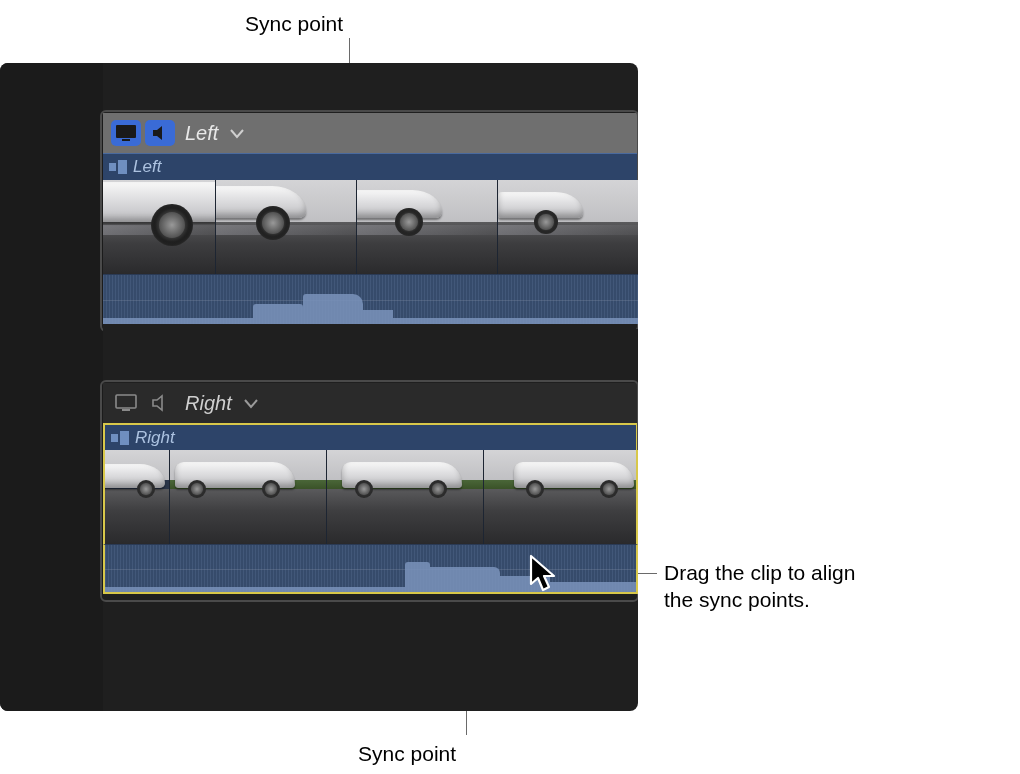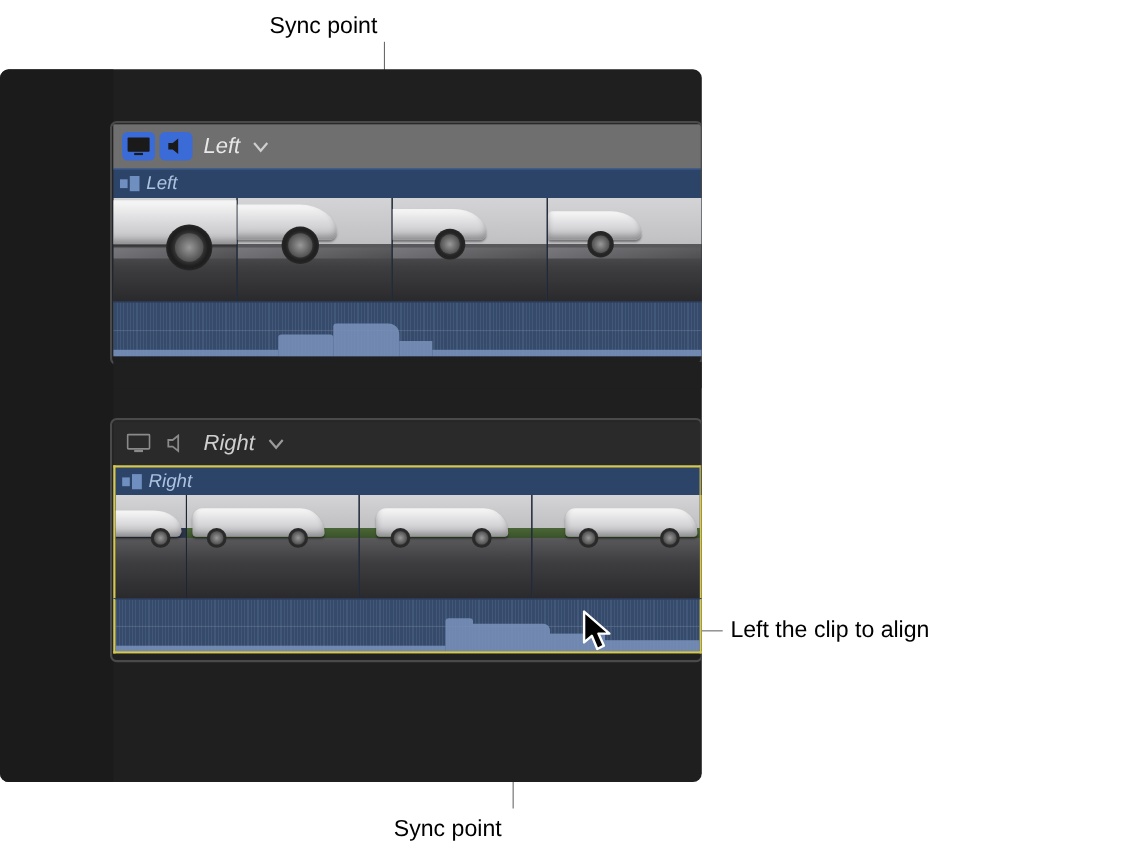--- a/index.html
+++ b/index.html
@@ -221,21 +221,22 @@
 </head>
 <body>
 
 <div class="annotation" style="left:245px; top:10px;">Sync point</div>
 <div class="annotation-line" style="left:349px; top:38px; width:1px; height:300px;"></div>
 
 <div class="annotation" style="left:358px; top:740px;">Sync point</div>
 <div class="annotation-line" style="left:466px; top:632px; width:1px; height:103px;"></div>
 
 <div class="annotation" style="left:664px; top:559px; width:340px;">
-  <span>Left the clip to align</span><br>
+  <span>Drag the clip to align</span><br>
+  <span>the sync points.</span>
 </div>
 <div class="annotation-line" style="left:565px; top:573px; width:92px; height:1px;"></div>
 
 <div class="editor-viewport">
   <div class="dark-gutter"></div>
 
   <div class="angle-container" style="top:50px;">
     <div class="angle-outline" style="left:-3px; top:-3px; right:-1px; height:222px;"></div>
 
     <div class="angle-header active-angle">

